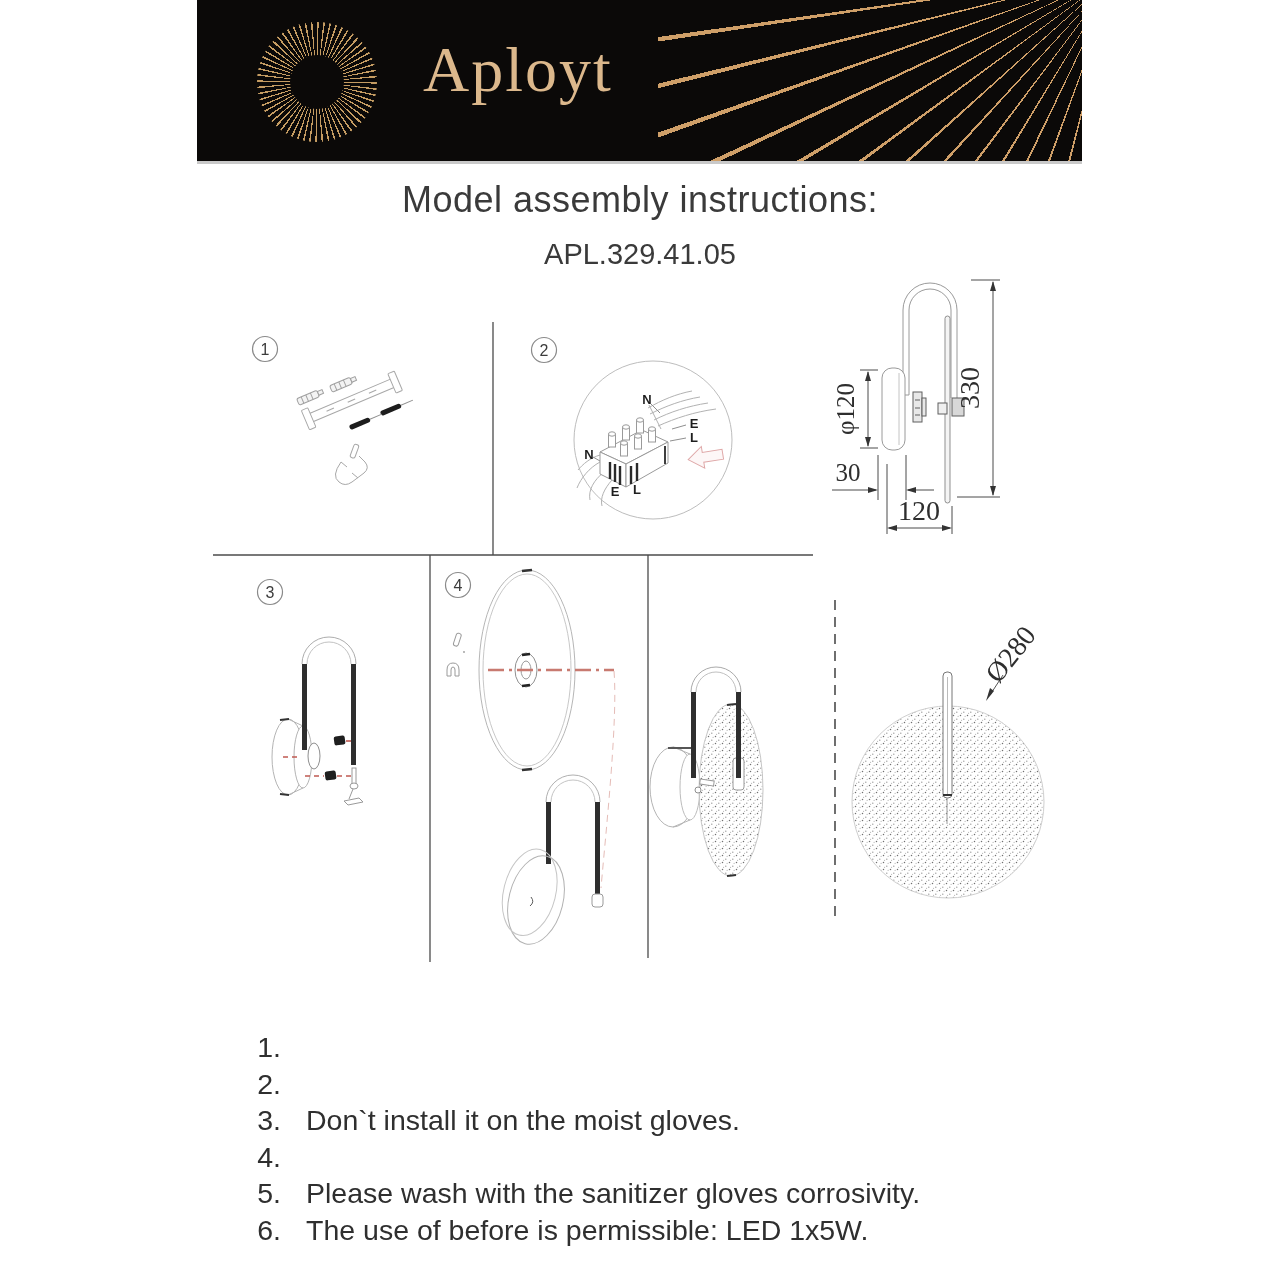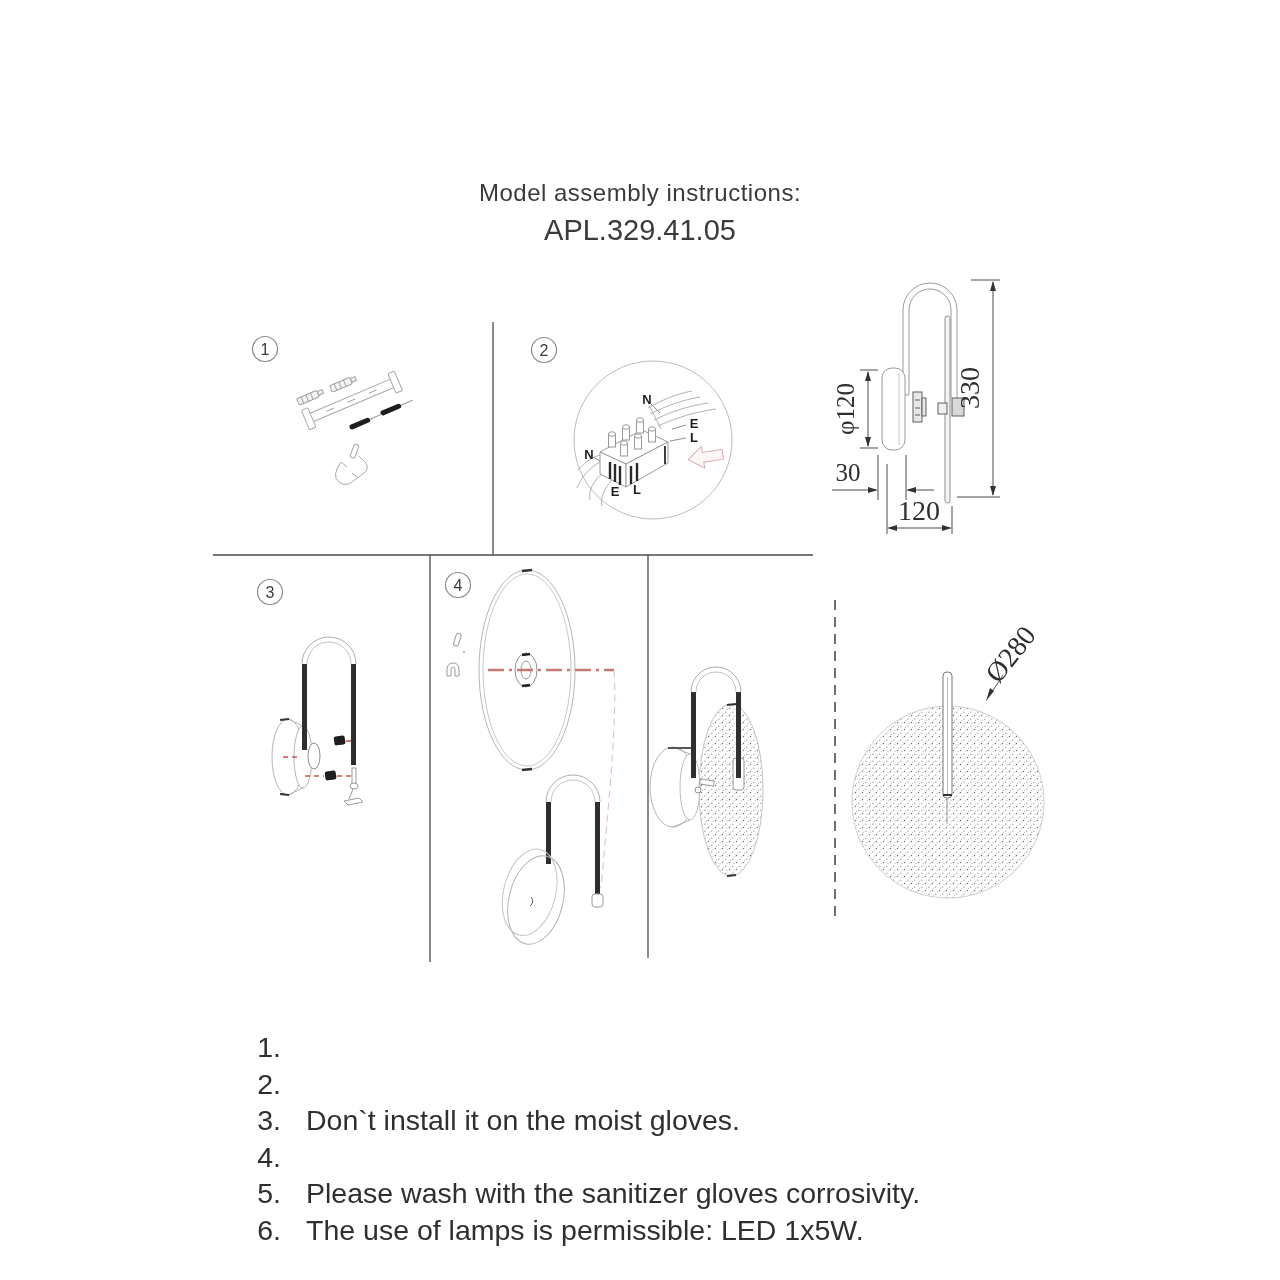--- a/index.html
+++ b/index.html
@@ -25,38 +25,43 @@
     font-family:"Liberation Serif", serif; font-size:64px; line-height:64px;
     color:#dcb88c; letter-spacing:2px;
   }
   .banner-rays {
     position:absolute; top:-28px; right:-36px; width:460px; height:245px;
     background:repeating-conic-gradient(from 183deg at 100% 0%,
        #cf9f68 0deg 0.55deg, rgba(0,0,0,0) 0.55deg 5.6deg);
   }
   
   .title-block { position:absolute; left:0; top:179px; width:1280px; text-align:center; color:#3a3a3a; }
-  .title-line1 { font-size:24px; letter-spacing:0.5px; }
-  .title-line2 { font-size:29px; margin-top:7px; }
+  .title-line1 { font-size:36px; letter-spacing:0.5px; }
+  .title-line2 { font-size:29px; margin-top:17px; }
   
   .diagram { position:absolute; left:200px; top:265px; width:890px; height:710px; }
   .badge-t { font-family:"Liberation Sans", sans-serif; font-size:16px; fill:#3c3c3c; text-anchor:middle; }
   .wire-t  { font-family:"Liberation Sans", sans-serif; font-size:13px; font-weight:bold; fill:#1e1e1e; text-anchor:middle; }
   .dim-t    { font-family:"Liberation Serif", serif; font-size:25px; fill:#2e2e2e; text-anchor:middle; }
   .dim-t-lg { font-family:"Liberation Serif", serif; font-size:28px; fill:#2e2e2e; text-anchor:middle; }
   
   .instructions { position:absolute; left:245px; top:1029px; color:#2f2f2f; }
   .inst-row { display:flex; font-size:28.5px; line-height:36.5px; }
   .inst-num { width:36px; text-align:right; margin-right:25px; }
 </style>
 </head>
 <body>
 
 <div class="page">
 
+  <div class="banner">
+    <div class="sunburst"></div>
+    <div class="brand">Aployt</div>
+    <div class="banner-rays"></div>
+  </div>
 
   <div class="title-block">
     <div class="title-line1">Model assembly instructions:</div>
     <div class="title-line2">APL.329.41.05</div>
   </div>
 
   <svg class="diagram" viewBox="200 265 890 710" xmlns="http://www.w3.org/2000/svg">
     <defs>
       <pattern id="stip" width="7" height="7" patternUnits="userSpaceOnUse">
         <circle cx="1.5" cy="1.5" r="0.75" fill="#6f6f6f"></circle>
@@ -349,17 +354,17 @@
     </div>
     <div class="inst-row">
       <span class="inst-num">4.</span>
     </div>
     <div class="inst-row">
       <span class="inst-num">5.</span>
       <span class="inst-text">Please wash with the sanitizer gloves corrosivity.</span>
     </div>
     <div class="inst-row">
       <span class="inst-num">6.</span>
-      <span class="inst-text">The use of lamps is permissible: LED 1x5W.</span>
+      <span class="inst-text">The use of before is permissible: LED 1x5W.</span>
     </div>
   </div>
 
 </div>
 
 </body></html>

